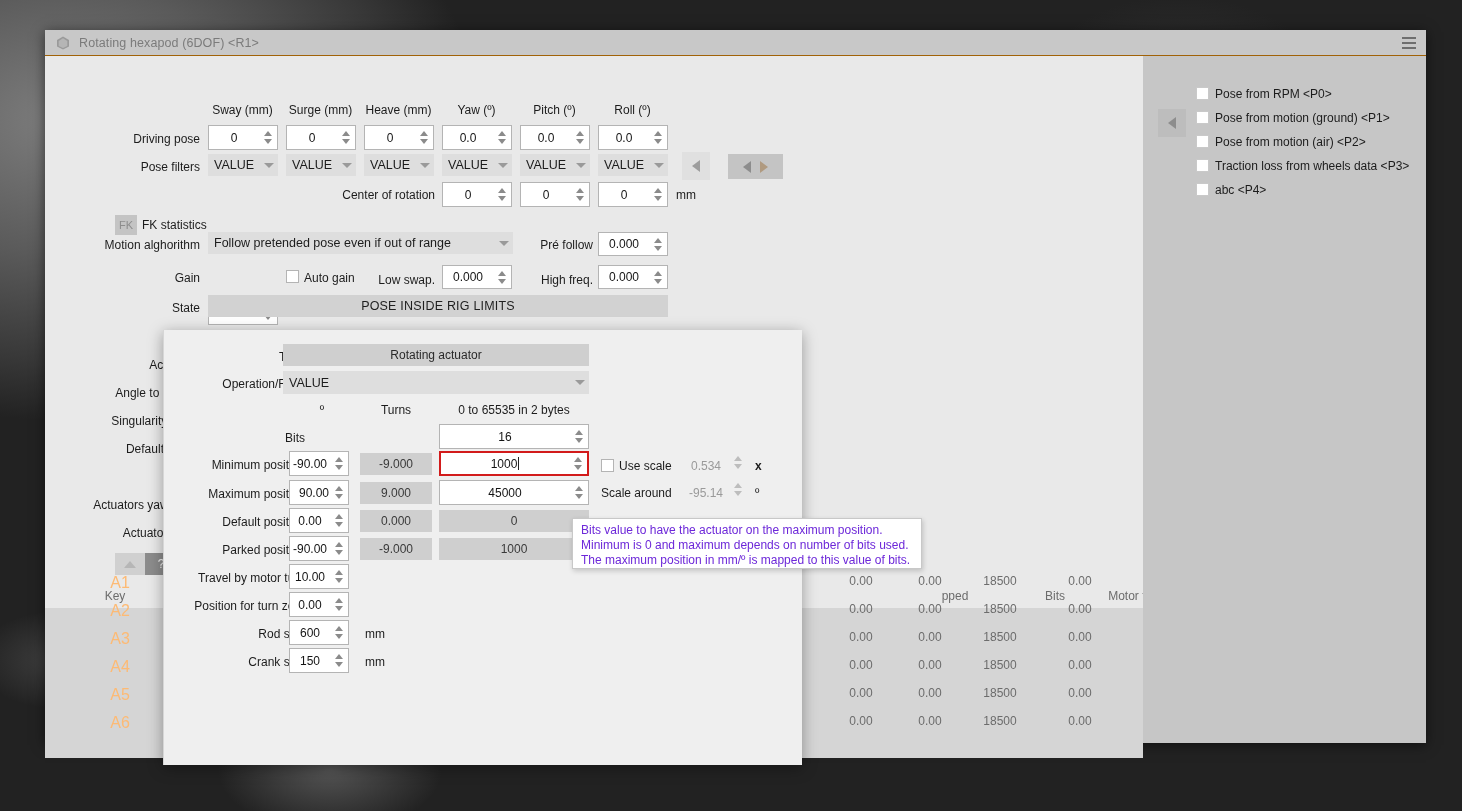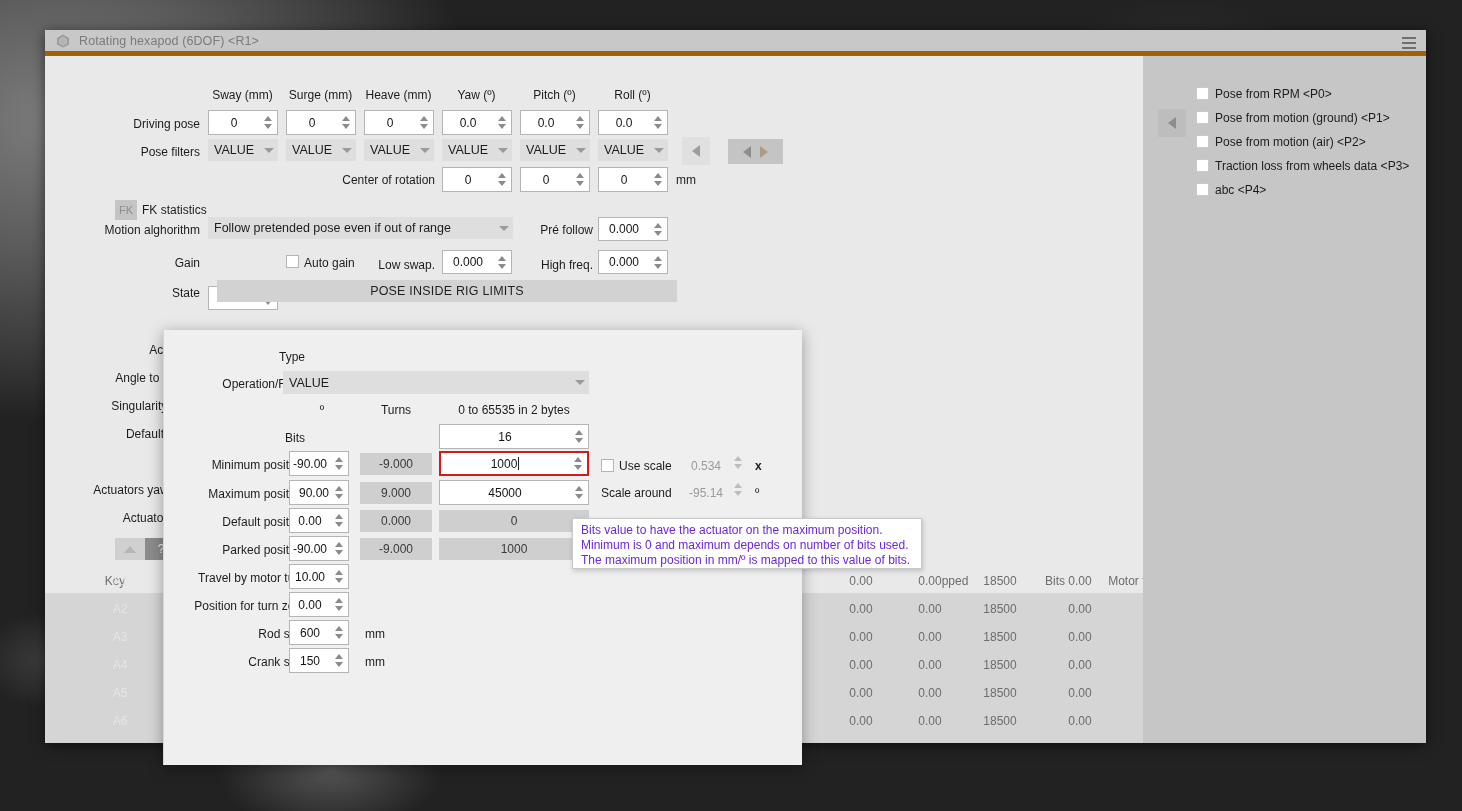--- a/index.html
+++ b/index.html
@@ -36,41 +36,41 @@
   #window {
     position:absolute; left:45px; top:30px;
     width:1381px; height:713px;
     background:#e9e9e9;
     box-shadow: 0 2px 12px rgba(0,0,0,.55);
   }
   #titlebar {
     height:26px; background:#c8c8c8;
     display:flex; align-items:center;
     padding:0 6px;
-    border-bottom:5px solid #a16207;
+    border-bottom:1px solid #a16207;
     position:relative;
   }
   .win-icon {
     width:16px; height:16px; margin-right:8px; margin-left:4px; flex:0 0 auto;
   }
   .win-title {
     font-size:12.5px; color:#7b7b7b; letter-spacing:.1px;
   }
   .hamburger {
     position:absolute; right:10px; top:7px;
     width:14px; height:12px;
     display:flex; flex-direction:column; justify-content:space-between;
   }
   .hamburger i { display:block; height:2px; background:#6e6e6e; }
 
   
   #content { position:relative; width:100%; height:687px; }
 
   #leftpane {
-    position:absolute; left:0; top:0;
+    position:absolute; left:0; top:15px;
     width:1098px; height:687px;
     background:#e9e9e9;
   }
   #rightpane {
     position:absolute; left:1098px; top:0;
     width:283px; height:687px;
     background:#c6c6c6;
   }
   #rightpane-inner{
     position:absolute; left:0; top:0; width:283px; height:687px;
@@ -166,21 +166,21 @@
     box-shadow: 1px 2px 5px rgba(0,0,0,.18);
     padding:4px 7px 4px 8px;
     font-size:12px; color:#6d28d9; line-height:15.2px;
     z-index:50;
   }
 
   
   #tablewrap { position:absolute; left:0; top:0; width:1098px; height:687px; pointer-events:none;}
   .thead { position:absolute; font-size:12px; color:#6c6c6c; text-align:center; }
   .cell { position:absolute; font-size:12px; color:#6c6c6c; text-align:center; }
-  .keycell { position:absolute; font-size:12px; color:#e5e5e5; text-align:center; }
+  .keycell { position:absolute; font-size:16px; color:#fdba74; text-align:center; }
   .keybar { position:absolute; height:5px; background:#e2e2e2; }
   #tablebg { position:absolute; left:0; top:537px; width:1098px; height:150px; background:#d5d5d5; }
   #keycol { position:absolute; left:0; top:537px; width:163px; height:150px; background:#d5d5d5; }
 
   
   .sp { position:absolute; display:flex; align-items:center; }
   .sp .b1 { width:30px; height:22px; background:#d0d0d0; display:flex;align-items:center;justify-content:center;}
   .sp .b2 { width:32px; height:22px; background:#8c8c8c; display:flex;align-items:center;justify-content:center; color:#f0f0f0; font-size:12px;}
   .sp .b3 { height:22px; background:#d0d0d0; display:flex;align-items:center; padding:0 6px; font-size:12px; color:#1c1c1c;}
   .uptri { width:0;height:0;border-left:6px solid transparent;border-right:6px solid transparent;border-bottom:7px solid #b6b6b6;}
@@ -365,21 +365,21 @@
       <div class="abs lbl lbl-r" style="left:470px;top:202px;width:78px;">High freq.</div>
       <div class="spin" style="left:553px;top:194px;width:70px;height:24px;">
         <span class="v">0.000</span>
         <span class="btns">
             <i class="up"></i>
             <i class="dn"></i>
           </span>
       </div>
 
       <div class="abs lbl lbl-r" style="left:40px;top:230px;width:115px;">State</div>
-      <div class="statebar" style="left:163px;top:224px;width:460px;height:22px;margin-left:9px;">POSE INSIDE RIG LIMITS</div>
+      <div class="statebar" style="left:163px;top:224px;width:460px;height:22px;">POSE INSIDE RIG LIMITS</div>
 
       <div class="abs lbl lbl-r" style="left:40px;top:287px;width:115px;">Actuators</div>
       <div class="combo" style="left:163px;top:281px;width:458px;height:22px;">
         <span class="ctext">Setup of the six rotating actuators</span>
         <span class="carrow">
             <i></i>
           </span>
       </div>
 
       <div class="abs lbl lbl-r" style="left:10px;top:315px;width:145px;">Angle to ground</div>
@@ -482,20 +482,21 @@
 
   <div class="cell" style="left:786px;top:658px;width:60px;">0.00</div>
   <div class="cell" style="left:855px;top:658px;width:60px;">0.00</div>
   <div class="cell" style="left:925px;top:658px;width:60px;">18500</div>
   <div class="cell" style="left:1000px;top:658px;width:70px;">0.00</div>
 </div>
 
 <div id="dialog">
 
   <div class="abs lbl lbl-r" style="left:30px;top:20px;width:111px;">Type</div>
+  <div class="robox dark" style="left:119px;top:14px;width:306px;height:22px;">Rotating actuator</div>
 
   <div class="abs lbl lbl-r" style="left:20px;top:47px;width:121px;">Operation/Filter</div>
   <div class="combo" style="left:119px;top:41px;width:306px;height:23px;">
     <span class="ctext">VALUE</span>
     <span class="carrow">
         <i></i>
       </span>
   </div>
 
   <div class="abs lbl lbl-c" style="left:122px;top:73px;width:72px;">º</div>

